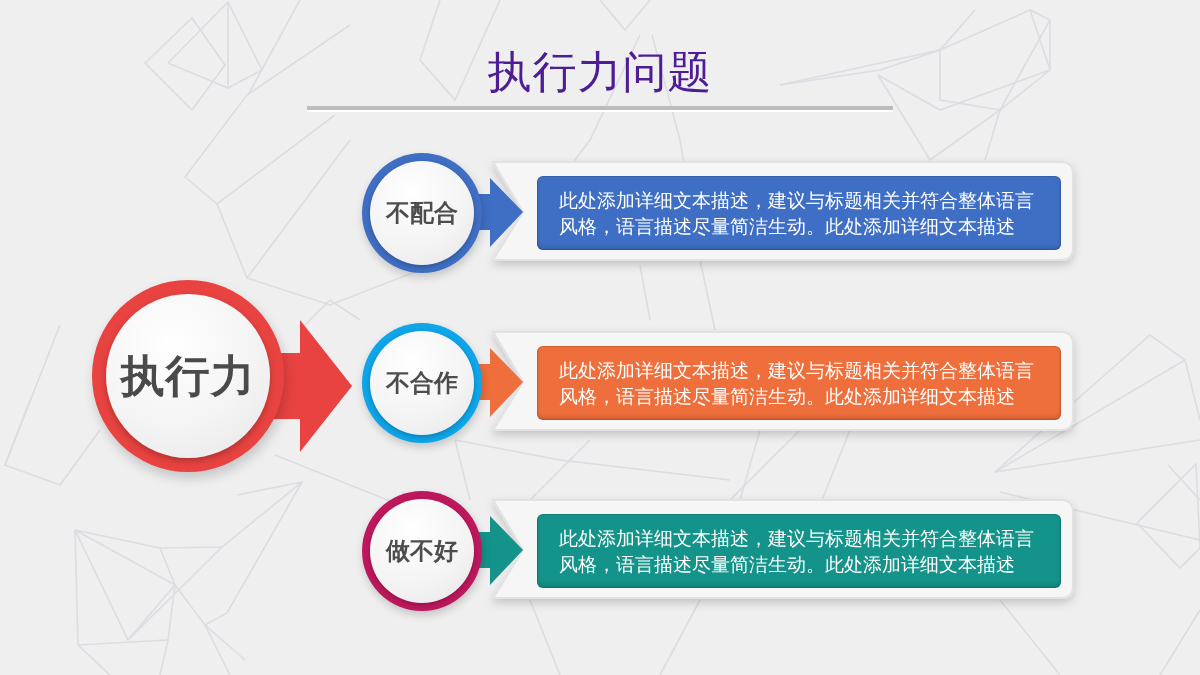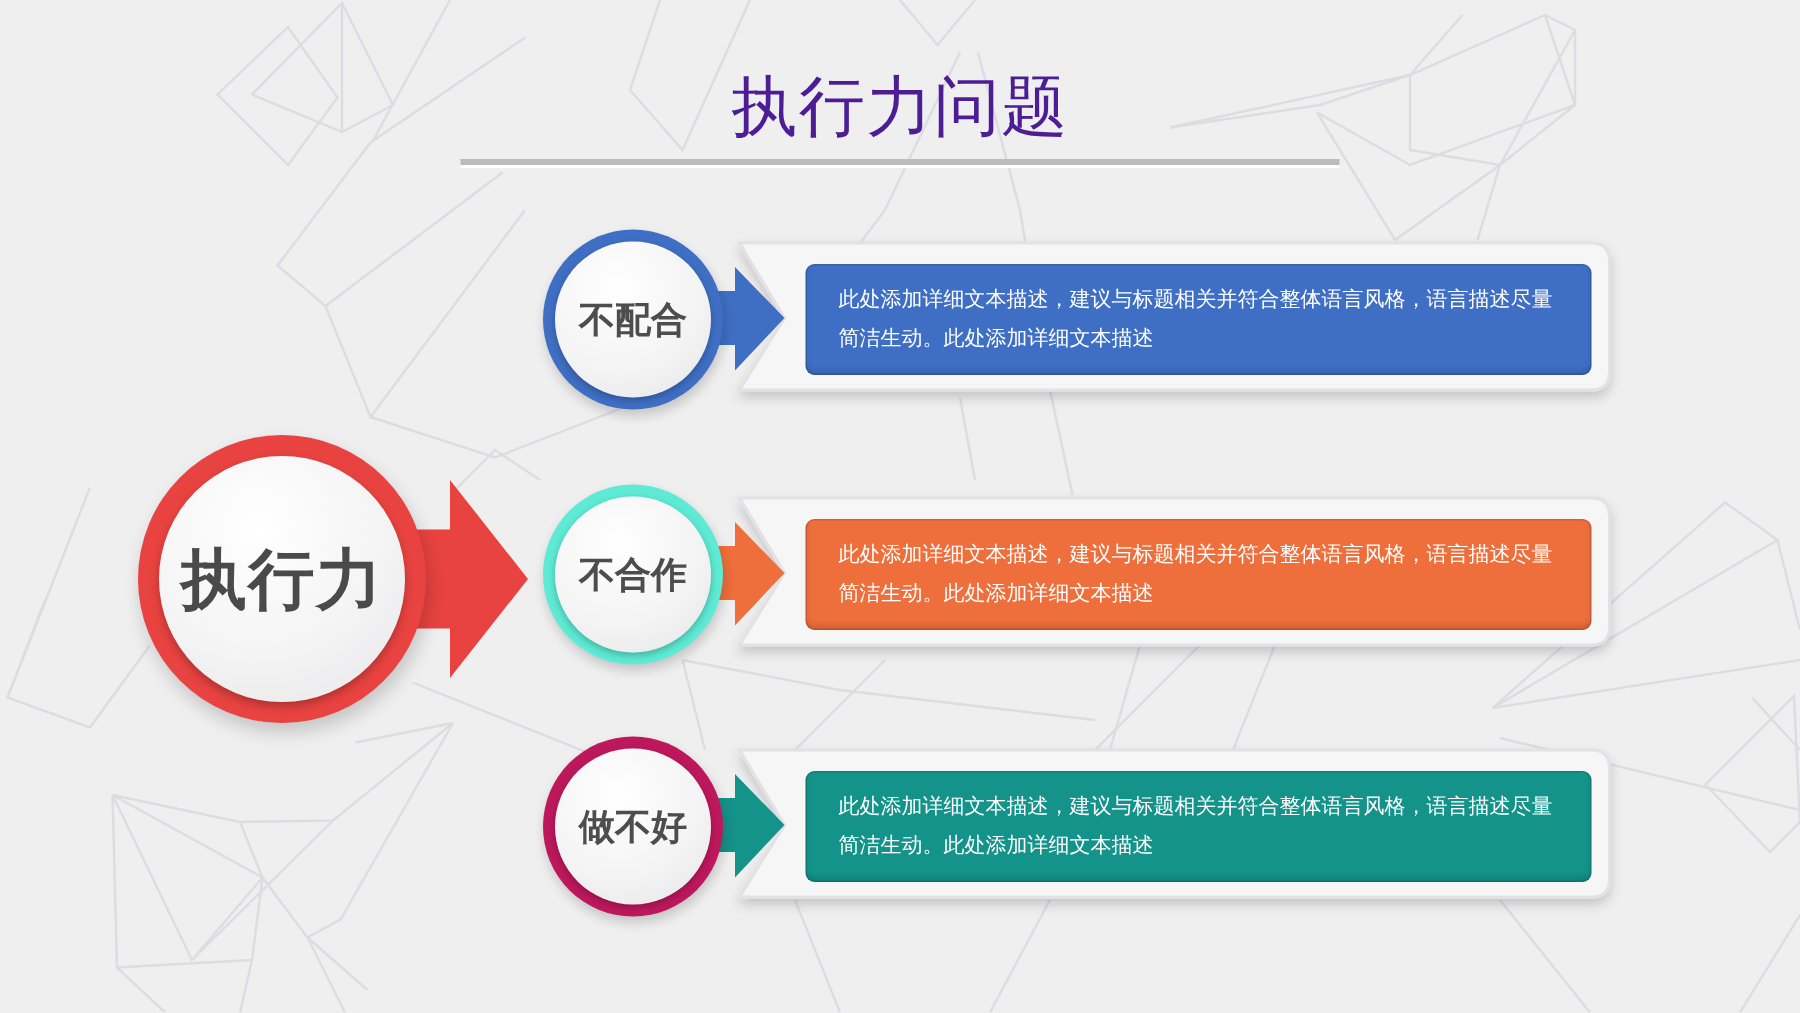--- a/index.html
+++ b/index.html
@@ -13,21 +13,21 @@
     position: absolute; left: 307px; width: 586px; top: 40px;
     text-align: center; font-size: 44px; color: #4c1d95; letter-spacing: 1px;
     line-height: 64px;
   }
   .divider {
     position: absolute; left: 307px; width: 586px; top: 106px; height: 4px;
     background: #bcbcbc; box-shadow: 0 2px 0 #ffffff;
   }
   .main-arrow { position: absolute; left: 0; top: 0; }
   .main-circle {
-    position: absolute; left: 92px; top: 290px; width: 192px; height: 192px;
+    position: absolute; left: 92px; top: 280px; width: 192px; height: 192px;
     border-radius: 50%; background: #e84340;
     box-shadow: 2px 6px 12px rgba(0,0,0,0.18);
   }
   .main-circle .inner {
     position: absolute; left: 14px; top: 14px; width: 164px; height: 164px;
     border-radius: 50%;
     background: radial-gradient(circle at 40% 30%, #ffffff 0%, #f4f4f5 55%, #e6e6e8 100%);
     box-shadow: 0 3px 6px rgba(0,0,0,0.25);
     display: flex; align-items: center; justify-content: center;
   }
@@ -49,21 +49,21 @@
     display: flex; align-items: center; justify-content: center;
   }
   .row .circle .label { font-size: 24px; font-weight: bold; color: #4d4d4d; }
   .row .box {
     position: absolute; left: 537px; top: 26px; width: 524px; height: 74px;
     border-radius: 6px; color: #ffffff;
     box-shadow: inset 0 0 0 1px rgba(0,0,0,0.12), inset 0 -3px 4px rgba(0,0,0,0.15);
     display: flex; align-items: center;
   }
   .row .box .text {
-    padding: 0 22px; font-size: 14px; line-height: 26px;
+    padding: 0 22px; font-size: 19px; line-height: 26px;
     font-family: "DejaVu Sans", "Liberation Sans", sans-serif;
   }
 </style>
 </head>
 <body>
 
 <svg id="bg" viewBox="0 0 1200 675">
   <g fill="none" stroke="#dcdce2" stroke-width="1.6">
 
     <polygon points="145,63 192,18 225,65 192,110"></polygon>
@@ -167,21 +167,21 @@
 <div class="row" style="top:320px;">
   <svg class="shapes" width="1200" height="130">
     <defs>
       <filter id="fshadow2" x="-10%" y="-30%" width="120%" height="170%">
         <feDropShadow dx="0" dy="4" stdDeviation="4" flood-color="#000" flood-opacity="0.18"></feDropShadow>
       </filter>
     </defs>
     <path d="M493,12 L1061,12 Q1073,12 1073,24 L1073,98 Q1073,110 1061,110 L493,110 L523,62 Z" fill="#f6f6f7" stroke="#e2e2e4" stroke-width="2" filter="url(#fshadow2)"></path>
     <polygon points="430,44 490,44 490,28 523,62 490,97 490,80 430,80" fill="#ee6f3c"></polygon>
   </svg>
-  <div class="circle" style="background:#5eead4;text-decoration:underline;">
+  <div class="circle" style="background:#0ea5e9;text-decoration:underline;">
     <div class="inner">
       <span class="label">不合作</span>
     </div>
   </div>
   <div class="box" style="background:#ee6f3c;">
     <div class="text">此处添加详细文本描述，建议与标题相关并符合整体语言风格，语言描述尽量简洁生动。此处添加详细文本描述</div>
   </div>
 </div>
 
 <div class="row" style="top:488px;">

